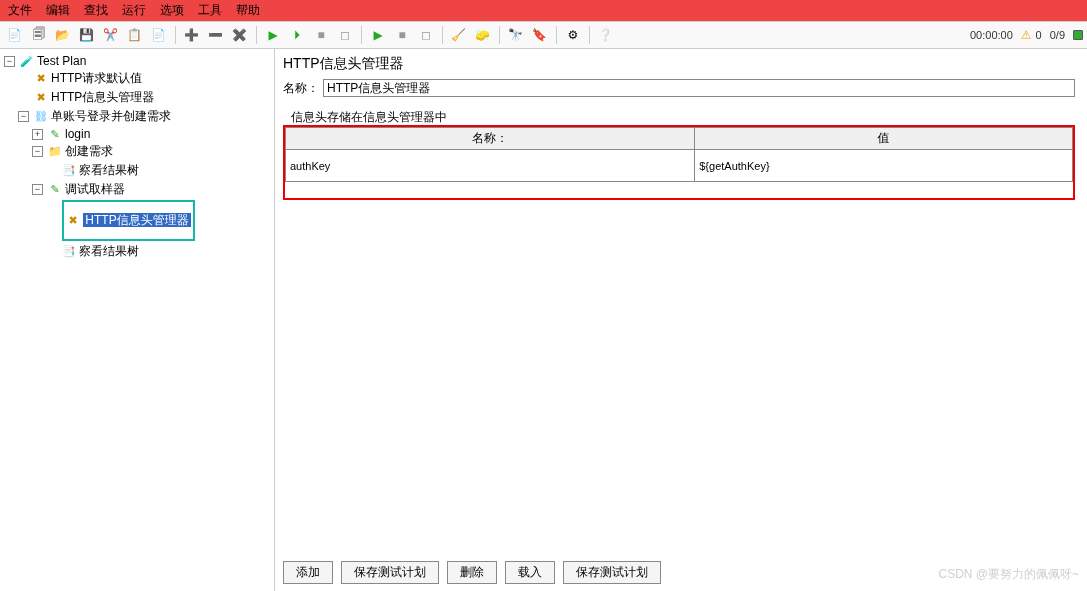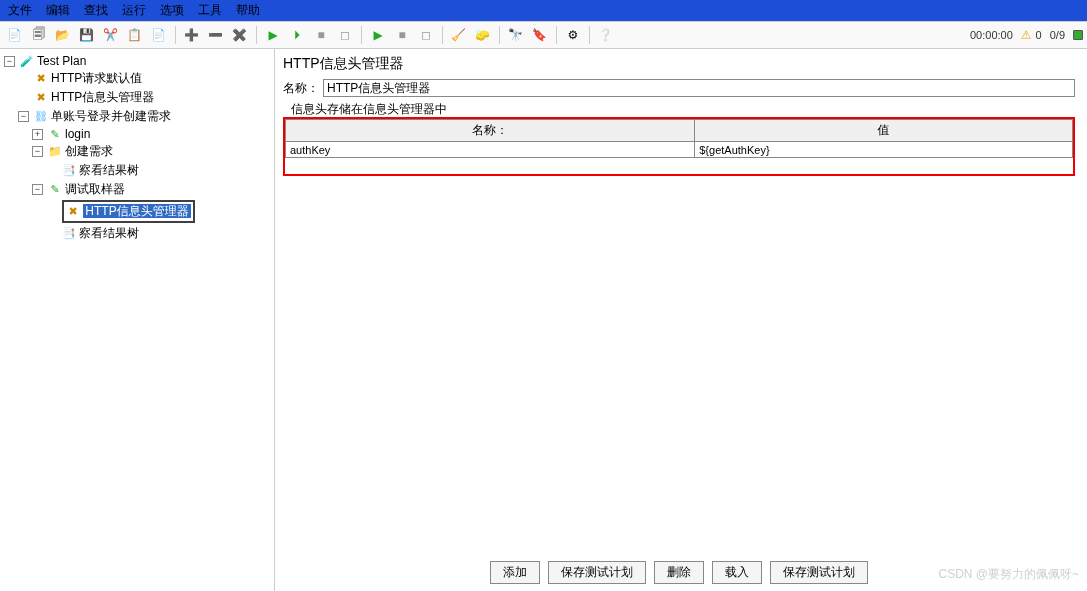--- a/index.html
+++ b/index.html
@@ -1,52 +1,52 @@
 <!DOCTYPE html>
 <html><head>
   <meta charset="utf-8">
   <style>
     * { box-sizing: border-box; margin: 0; padding: 0; }
     body { font-family: "SimSun", Arial, sans-serif; font-size: 12px; background: #fff; color: #000; width: 1087px; height: 591px; overflow: hidden; position: relative; }
-    .menubar { display: flex; gap: 14px; padding: 2px 8px; border-bottom: 1px solid #ccc; background: #1d4ed8; }
+    .menubar { display: flex; gap: 14px; padding: 2px 8px; border-bottom: 1px solid #ccc; background: #ef4444; }
     .menubar span { cursor: pointer; }
     .toolbar { display: flex; align-items: center; padding: 2px 4px; border-bottom: 1px solid #ccc; background: #f9f9f9; gap: 2px; }
     .tb-btn { width: 22px; height: 22px; display: flex; align-items: center; justify-content: center; border: 1px solid transparent; cursor: pointer; }
     .tb-sep { width: 1px; height: 18px; background: #ccc; margin: 0 3px; }
     .tb-spacer { flex: 1; }
     .timer { font-size: 11px; color: #333; margin-right: 4px; }
     .warn-icon { color: #f0a000; margin: 0 2px; }
     .count { font-size: 11px; color: #333; margin-right: 6px; }
     .green-dot { width: 10px; height: 10px; border: 1px solid #555; background: #3a3; border-radius: 1px; }
     .main { display: flex; height: calc(100% - 46px); }
     .sidebar { width: 275px; border-right: 1px solid #ccc; background: #fff; padding: 4px 2px; overflow: auto; }
     .tree-node { display: flex; align-items: center; gap: 3px; padding: 1px 0; white-space: nowrap; cursor: pointer; }
     .toggle { width: 11px; height: 11px; border: 1px solid #888; display: inline-flex; align-items: center; justify-content: center; font-size: 9px; line-height: 1; color: #333; background: #fff; margin-right: 2px; }
     .toggle-empty { width: 11px; height: 11px; display: inline-block; margin-right: 2px; }
     .node-icon { width: 14px; height: 14px; display: inline-flex; align-items: center; justify-content: center; font-size: 11px; }
     .selected { background: #316ac5; color: #fff; padding: 0 2px; }
-    .red-box { border: 2px solid #404040; padding: 1px 2px; display: inline-block; }
+    .red-box { border: 2px solid #14b8a6; padding: 10px 2px; display: inline-block; }
     .lvl0 { padding-left: 2px; }
     .lvl1 { padding-left: 16px; }
     .lvl2 { padding-left: 30px; }
     .lvl3 { padding-left: 44px; }
     .content { flex: 1; display: flex; flex-direction: column; padding: 6px 12px 6px 8px; }
     .panel-title { font-size: 14px; font-weight: normal; margin-bottom: 6px; }
     .form-row { display: flex; align-items: center; margin-bottom: 4px; gap: 4px; }
     .form-row label { min-width: 34px; }
     .form-row input { flex: 1; border: 1px solid #888; padding: 1px 3px; font-family: inherit; font-size: 12px; height: 18px; }
-    .fieldset-label { font-size: 12px; margin-top: 0; padding-left: 8px; }
+    .fieldset-label { font-size: 12px; margin-top: 8px; padding-left: 8px; }
     .table-wrap { border: 2px solid #e00; margin-top: -1px; position: relative; padding-bottom: 16px; }
     .hdr-table { width: 100%; border-collapse: collapse; }
     .hdr-table th { border: 1px solid #888; background: #f0f0f0; font-weight: normal; text-align: center; padding: 2px; font-size: 12px; }
-    .hdr-table td { border: 1px solid #888; padding: 1px 4px; font-size: 11px; height: 16px; }
+    .hdr-table td { border: 1px solid #888; padding: 1px 4px; font-size: 11px; height: 32px; }
     .col-name { width: 52%; }
     .col-value { width: 48%; }
     .blank-area { flex: 1; background: #fff; }
-    .button-row { display: flex; justify-content: center; gap: 8px; padding: 6px 0 4px 0; }
+    .button-row { display: flex; justify-content: flex-start; gap: 8px; padding: 6px 0 4px 0; }
     .btn { border: 1px solid #888; background: #f5f5f5; padding: 2px 12px; font-size: 12px; cursor: pointer; font-family: inherit; }
     .watermark { position: absolute; right: 8px; bottom: 8px; font-size: 12px; color: #d0d0d0; pointer-events: none; font-family: "Microsoft YaHei", sans-serif; }
     .ic-beaker { color:#3a7; } .ic-x { color:#c80; } .ic-thread { color:#3af; } .ic-pencil { color:#3a3; } .ic-folder { color:#fc5; }
     .ic-tree-doc { color:#a7c; }
   </style>
 </head>
 <body>
 
 <div class="menubar">
   <span>文件</span>

